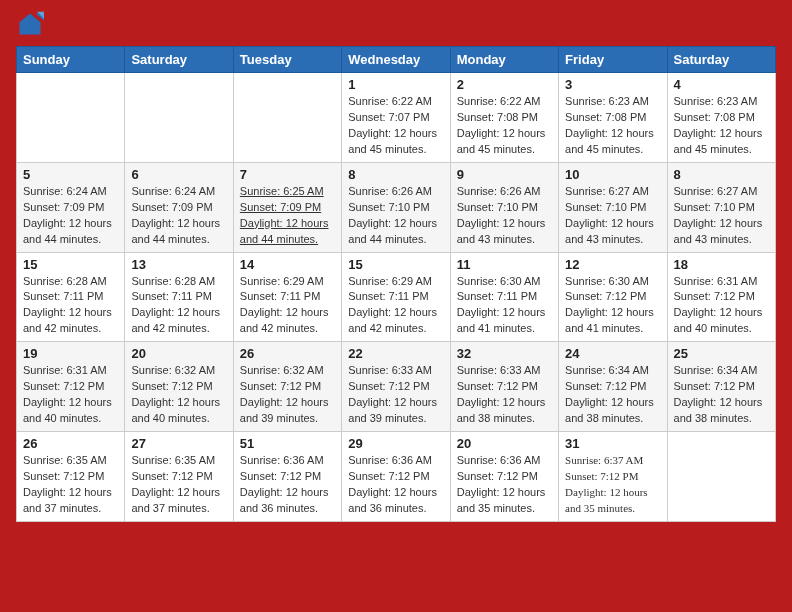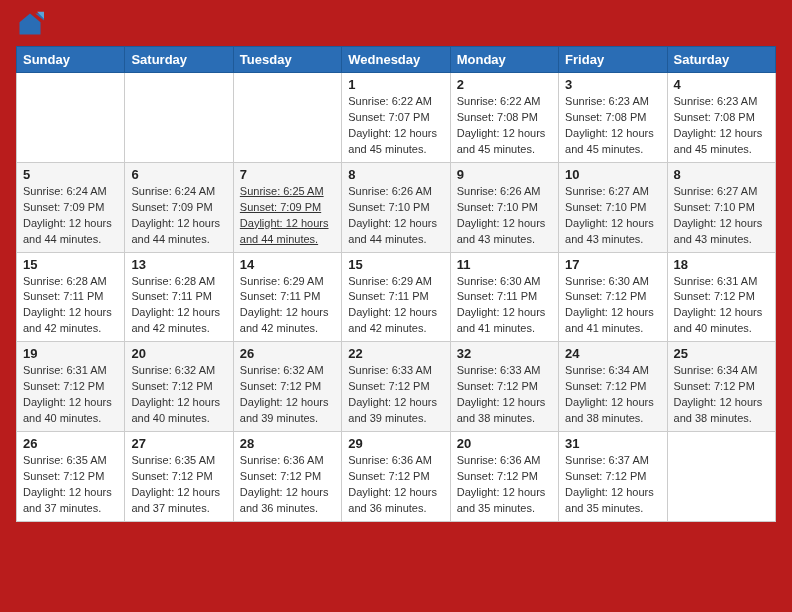--- a/index.html
+++ b/index.html
@@ -234,21 +234,21 @@
 Sunset: 7:11 PM
 Daylight: 12 hours and 42 minutes.</div>
           </td>
           <td>
             <span class="day-number">11</span>
             <div class="day-info" style="white-space: pre-line;">Sunrise: 6:30 AM
 Sunset: 7:11 PM
 Daylight: 12 hours and 41 minutes.</div>
           </td>
           <td>
-            <span class="day-number">17</span>
+            <span class="day-number">12</span>
             <div class="day-info" style="white-space: pre-line;">Sunrise: 6:30 AM
 Sunset: 7:12 PM
 Daylight: 12 hours and 41 minutes.</div>
           </td>
           <td>
             <span class="day-number">18</span>
             <div class="day-info" style="white-space: pre-line;">Sunrise: 6:31 AM
 Sunset: 7:12 PM
 Daylight: 12 hours and 40 minutes.</div>
           </td>
@@ -304,40 +304,40 @@
 Sunset: 7:12 PM
 Daylight: 12 hours and 37 minutes.</div>
           </td>
           <td>
             <span class="day-number">27</span>
             <div class="day-info" style="white-space: pre-line;">Sunrise: 6:35 AM
 Sunset: 7:12 PM
 Daylight: 12 hours and 37 minutes.</div>
           </td>
           <td>
-            <span class="day-number">28</span>
+            <span class="day-number">51</span>
             <div class="day-info" style="white-space: pre-line;">Sunrise: 6:36 AM
 Sunset: 7:12 PM
 Daylight: 12 hours and 36 minutes.</div>
           </td>
           <td>
             <span class="day-number">29</span>
             <div class="day-info" style="white-space: pre-line;">Sunrise: 6:36 AM
 Sunset: 7:12 PM
 Daylight: 12 hours and 36 minutes.</div>
           </td>
           <td>
             <span class="day-number">20</span>
             <div class="day-info" style="white-space: pre-line;">Sunrise: 6:36 AM
 Sunset: 7:12 PM
 Daylight: 12 hours and 35 minutes.</div>
           </td>
           <td>
             <span class="day-number">31</span>
-            <div class="day-info" style="white-space: pre-line;">Sunrise: 6:37 AM
+            <div class="day-info" style="white-space: pre-line; font-family: Liberation Serif, serif;">Sunrise: 6:37 AM
 Sunset: 7:12 PM
 Daylight: 12 hours and 35 minutes.</div>
           </td>
           <td class="empty-cell"></td>
         </tr>
       </tbody>
   </table>
 </div>
 
 </body></html>

